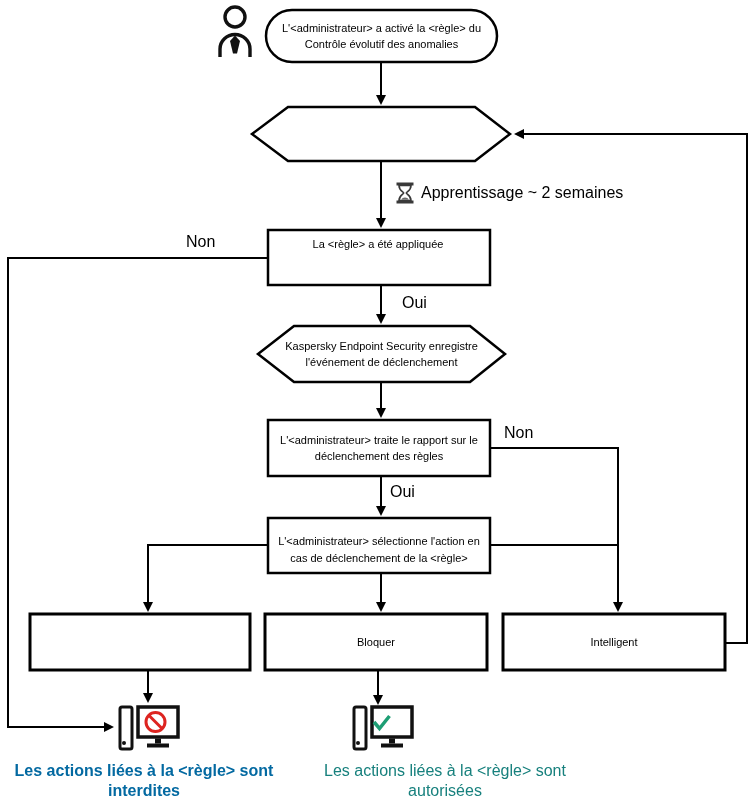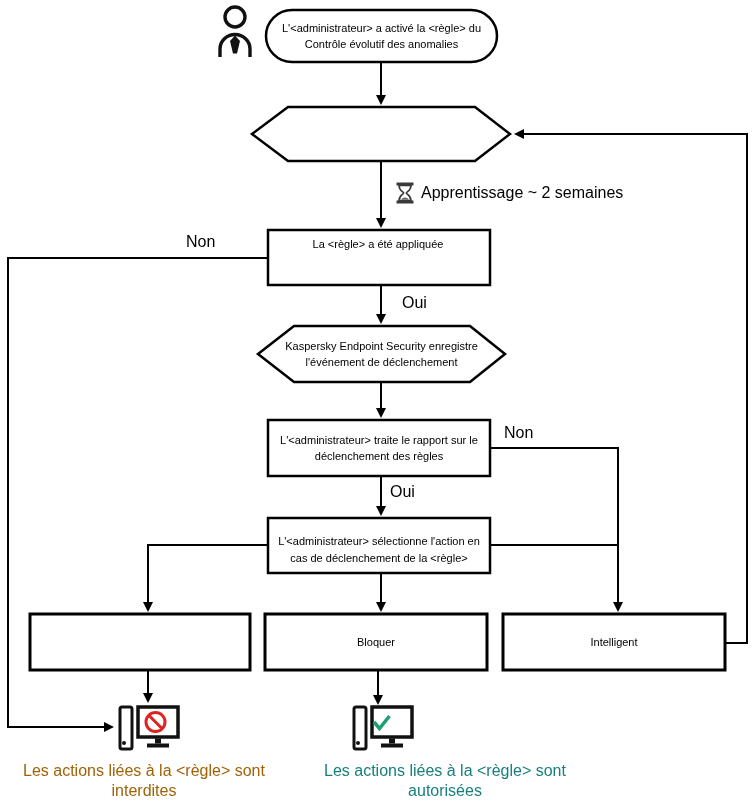--- a/index.html
+++ b/index.html
@@ -9,21 +9,21 @@
   }
   .layer{position:absolute;left:0;top:0;}
   .node-label{
     position:absolute;display:flex;align-items:center;justify-content:center;
     text-align:center;font-size:11px;line-height:1.5;color:#000;padding:0 4px;box-sizing:border-box;
   }
   .nowrap{white-space:nowrap;}
   .edge-label{position:absolute;font-size:16px;color:#000;}
   .edge-label.centered{text-align:left;}
   .caption{position:absolute;font-size:16px;line-height:1.25;text-align:center;}
-  .caption-blocked{color:#a16207;}
+  .caption-blocked{color:#0369a1;font-weight:bold;}
   .caption-allowed{color:#17807d;}
   .icon{position:absolute;}
 </style>
 </head>
 <body>
 
 <div class="canvas">
 
   <svg class="layer" width="753" height="812" viewBox="0 0 753 812">
     <defs>

